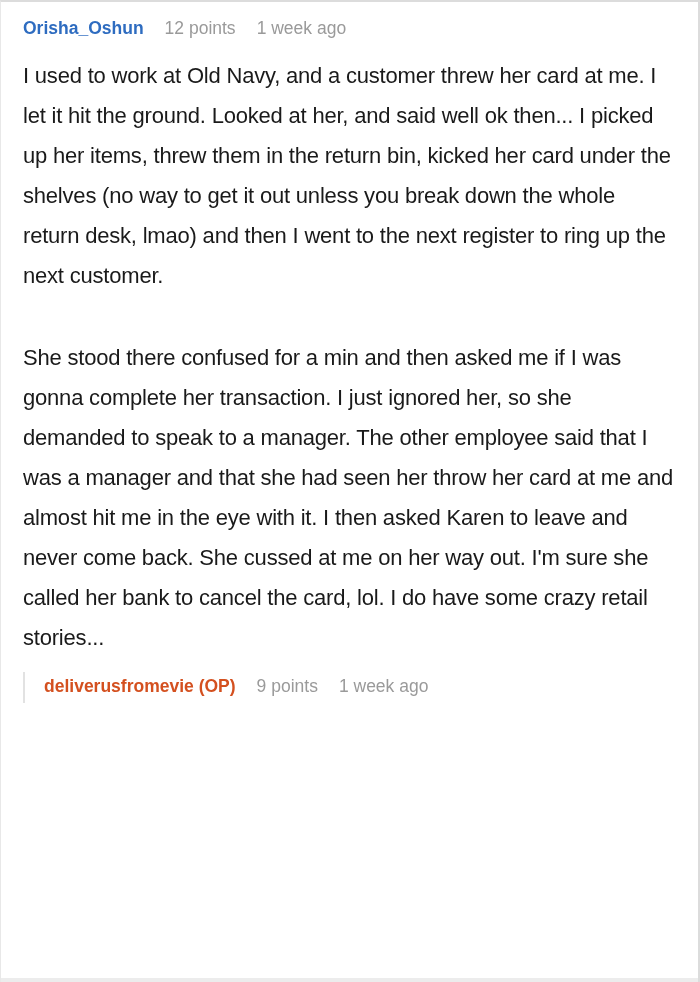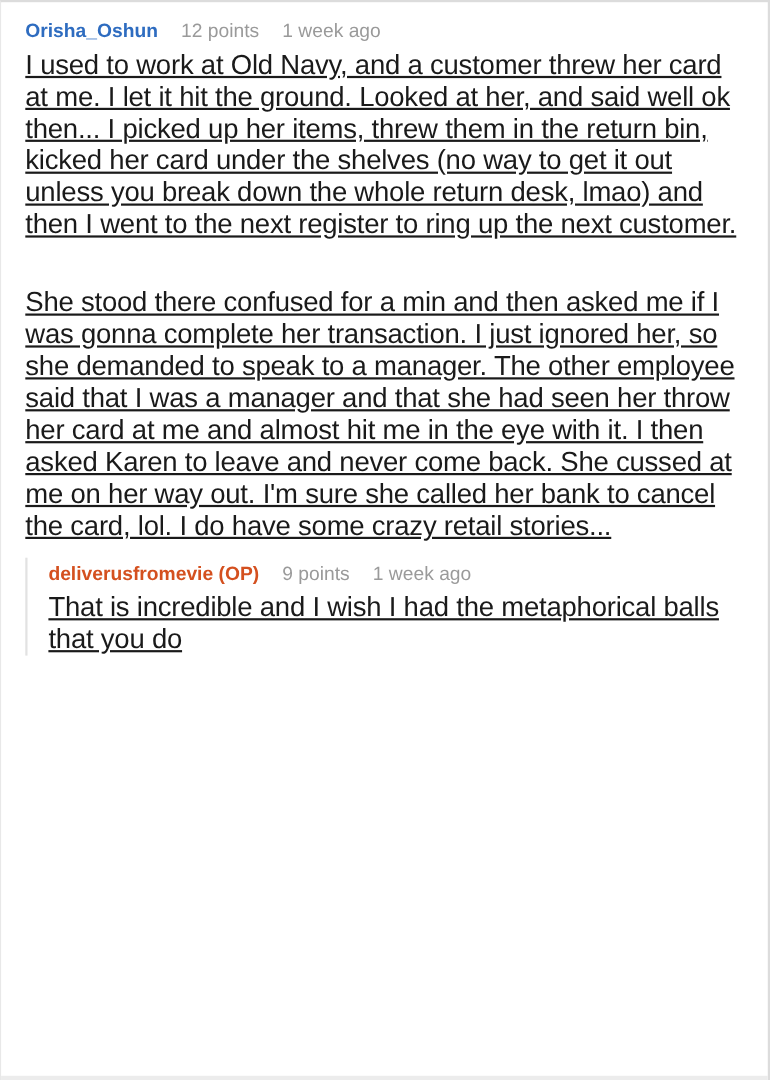--- a/index.html
+++ b/index.html
@@ -38,28 +38,27 @@
   }
   .author.blue   { color: var(--author-link, #2e6cc0); }
   .author.orange { color: var(--op-author-link, #d4501f); }
 
   .meta .points,
   .meta .time {
     color: var(--meta-text, #9a9a9a);
   }
 
   .body p {
-    font-size: 25px;
-    line-height: 29px;
+    font-size: 22px;
+    line-height: 40px;
     color: var(--body-text, #1a1a1a);
     letter-spacing: -0.2px;
-    text-decoration: underline;
   }
 
-  .comment .meta { margin-bottom: 6px; }
+  .comment .meta { margin-bottom: 17px; }
   .comment .body p { margin-bottom: 42px; }
   .comment .body p:last-child { margin-bottom: 10px; }
 
   .reply {
     display: flex;
     align-items: stretch;
     margin-top: 14px;
   }
 
   .reply .rail {
@@ -101,21 +100,18 @@
   </article>
 
   <article class="reply">
     <div class="rail"></div>
     <div class="reply-content">
       <header class="meta">
         <a class="author orange">deliverusfromevie (OP)</a>
         <span class="points">9 points</span>
         <span class="time">1 week ago</span>
       </header>
-      <div class="body">
-        <p>That is incredible and I wish I had the metaphorical balls that you do</p>
-      </div>
     </div>
   </article>
 
   <div class="bottom-strip"></div>
 
 </div>
 
 </body></html>

